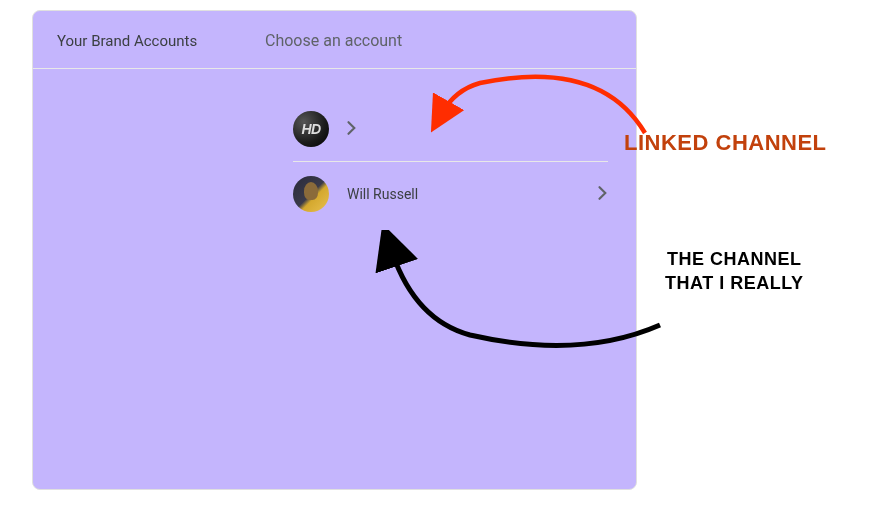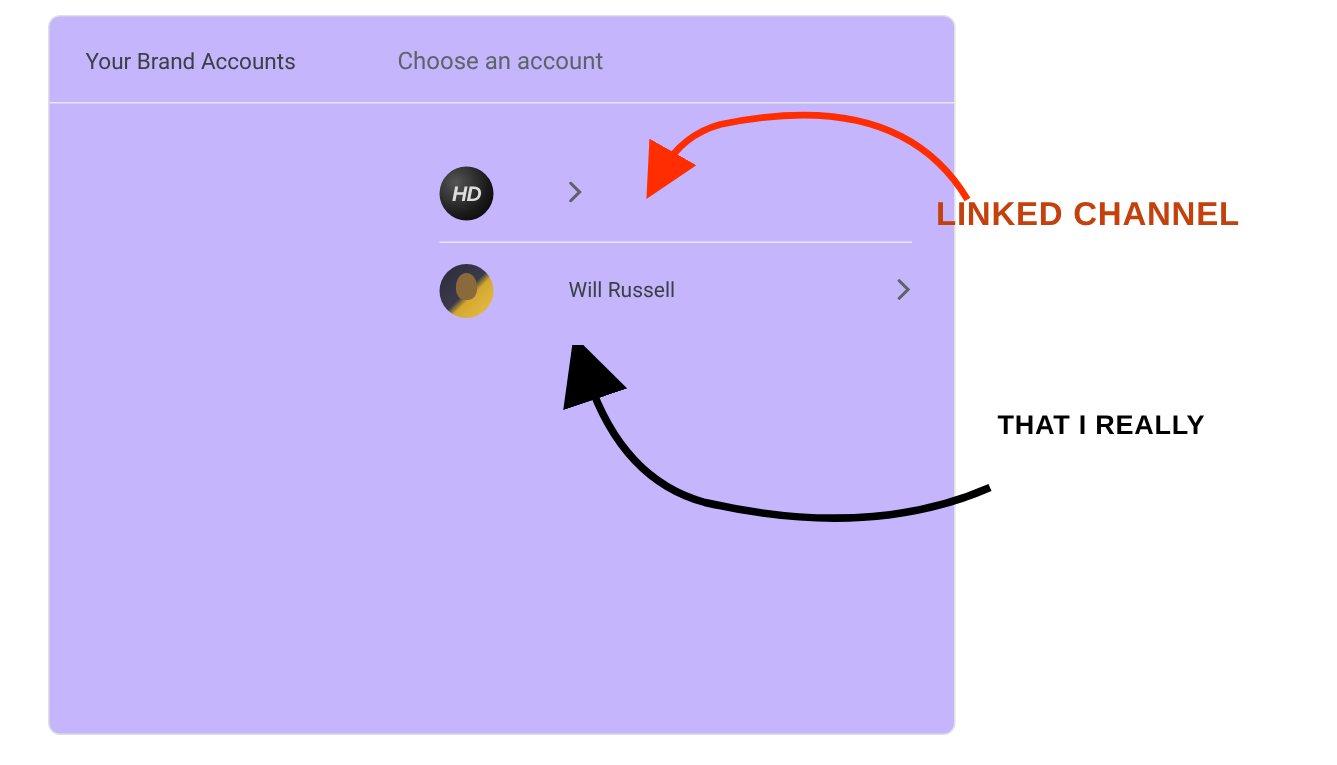--- a/index.html
+++ b/index.html
@@ -46,21 +46,20 @@
       padding-left: 260px;
       padding-right: 28px;
       padding-top: 28px;
     }
     .account-item {
       display: flex;
       align-items: center;
       padding: 14px 0;
       border-bottom: 1px solid #e8e8e8;
       cursor: pointer;
-      gap: 32px;
     }
     .account-item:last-child {
       border-bottom: none;
     }
     .avatar {
       width: 36px;
       height: 36px;
       border-radius: 50%;
       flex-shrink: 0;
       margin-right: 18px;
@@ -164,21 +163,21 @@
             <path d="M1 1 L6 6 L1 11" stroke="#5f6368" stroke-width="1.8" fill="none" stroke-linecap="round"></path>
           </svg>
       </span>
     </div>
   </div>
 </div>
 
 <div class="annotation annotation-red">LINKED CHANNEL</div>
 
 <div class="annotation annotation-black">
-  <br>
+  <span>THE CHANNEL</span><br>
   <span>THAT I REALLY</span><br>
 </div>
 
 <svg class="arrow-svg arrow-red" viewBox="0 0 240 100">
   <defs>
     <marker id="arrowhead-red" markerWidth="8" markerHeight="8" refX="3" refY="4" orient="auto">
       <polygon points="0 0, 8 4, 0 8" fill="#ff2d00"></polygon>
     </marker>
   </defs>
   <path d="M 225 85 Q 180 10, 60 35 Q 35 42, 22 65" stroke="#ff2d00" stroke-width="4.5" fill="none" marker-end="url(#arrowhead-red)"></path>

